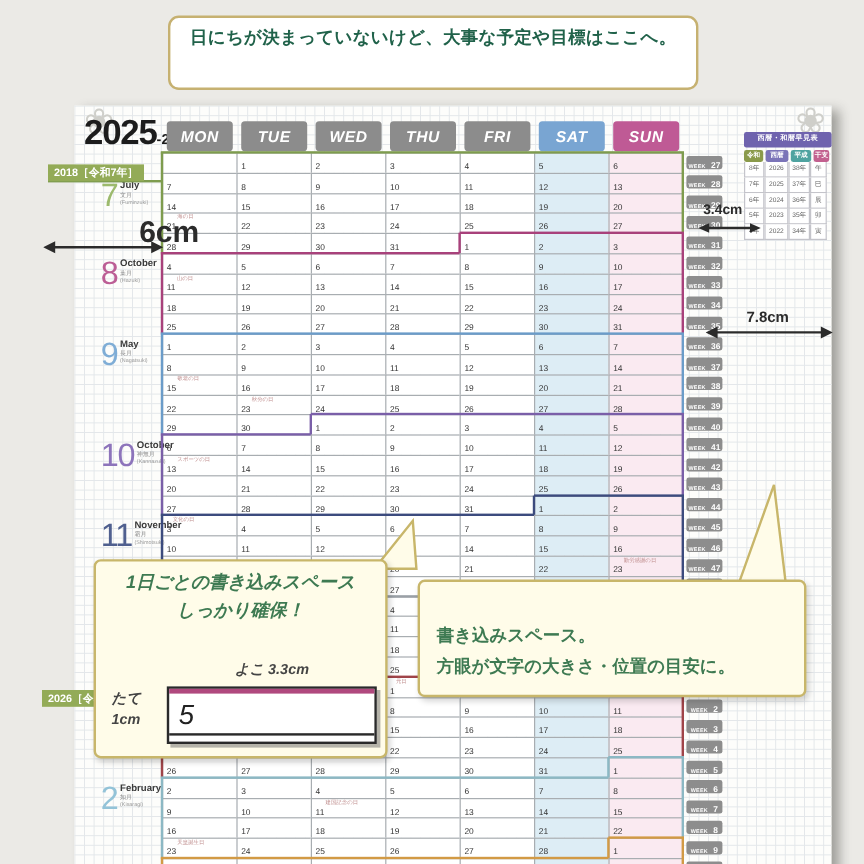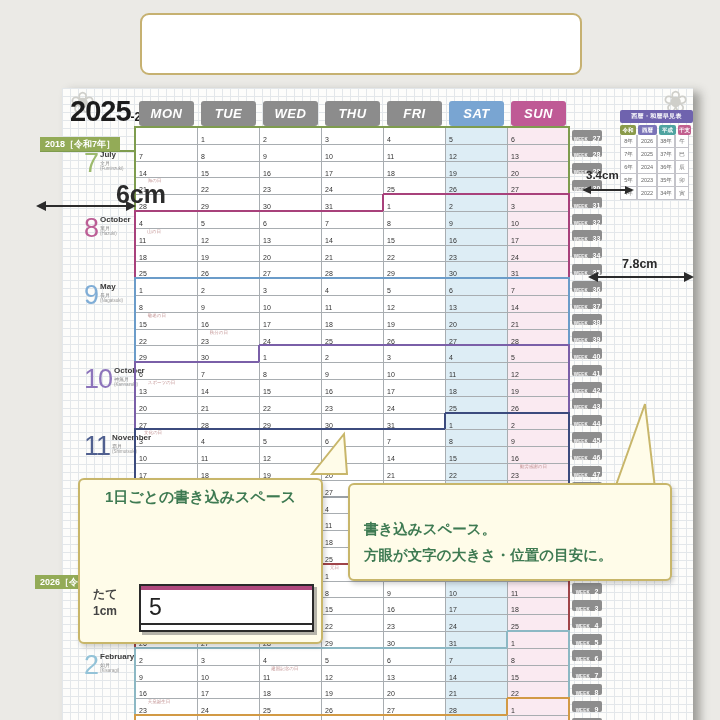--- a/index.html
+++ b/index.html
@@ -76,20 +76,21 @@
   .cellbox .innerline{position:absolute;left:0;right:0;bottom:5px;height:2px;background:#2a2a2a;}
   .cellbox .cnum{position:absolute;left:8px;top:8px;font-size:23px;color:#222;}
   .dim-soft{position:absolute;color:#444;font-weight:600;z-index:51;white-space:nowrap;}
 </style>
 </head>
 <body>
 
 <div id="stage">
 
   <div class="banner">
+    <div class="l1">日にちが決まっていないけど、大事な予定や目標はここへ。</div>
   </div>
 
   <div class="sheet"></div>
   <div class="flower" style="left:70px;top:85px;">❀</div>
   <div class="flower" style="left:663px;top:84px;">❀</div>
 
   <div class="cal-title">
     <span class="y1">2025</span><span class="y2">-2026</span>
   </div>
 
@@ -565,22 +566,24 @@
     <polygon points="106,7 96,2 96,12" fill="#2b2b2b"></polygon>
   </svg>
 
   <svg class="tail-svg" style="left:305px;top:430px;" width="48" height="46">
     <polygon points="7,44 39,4 42,44" fill="#fffce9" stroke="#c8b66a" stroke-width="2"></polygon>
   </svg>
   <svg class="tail-svg" style="left:605px;top:398px;" width="56" height="92">
     <polygon points="10,90 40,6 50,90" fill="#fffce9" stroke="#c8b66a" stroke-width="2"></polygon>
   </svg>
 
-  <div class="bubble" style="left:78px;top:478px;width:245px;height:166px;">
+  <div class="bubble" style="left:78px;top:466px;width:245px;height:166px;font-style:italic;">
     <div class="bub-line b-center" style="top:8px;font-size:15px;">1日ごとの書き込みスペース</div>
+    <div class="bub-line b-center" style="top:31px;font-size:15px;">しっかり確保！</div>
+    <div class="dim-soft" style="left:59px;top:82px;width:175px;text-align:center;font-size:12px;">よこ 3.3cm</div>
     <div class="dim-soft" style="left:13px;top:106px;font-size:12px;line-height:17px;">
       <div>たて</div>
       <div>1cm</div>
     </div>
     <div class="cellbox">
       <div class="topbar"></div>
       <div class="cnum">5</div>
       <div class="innerline"></div>
     </div>
   </div>

